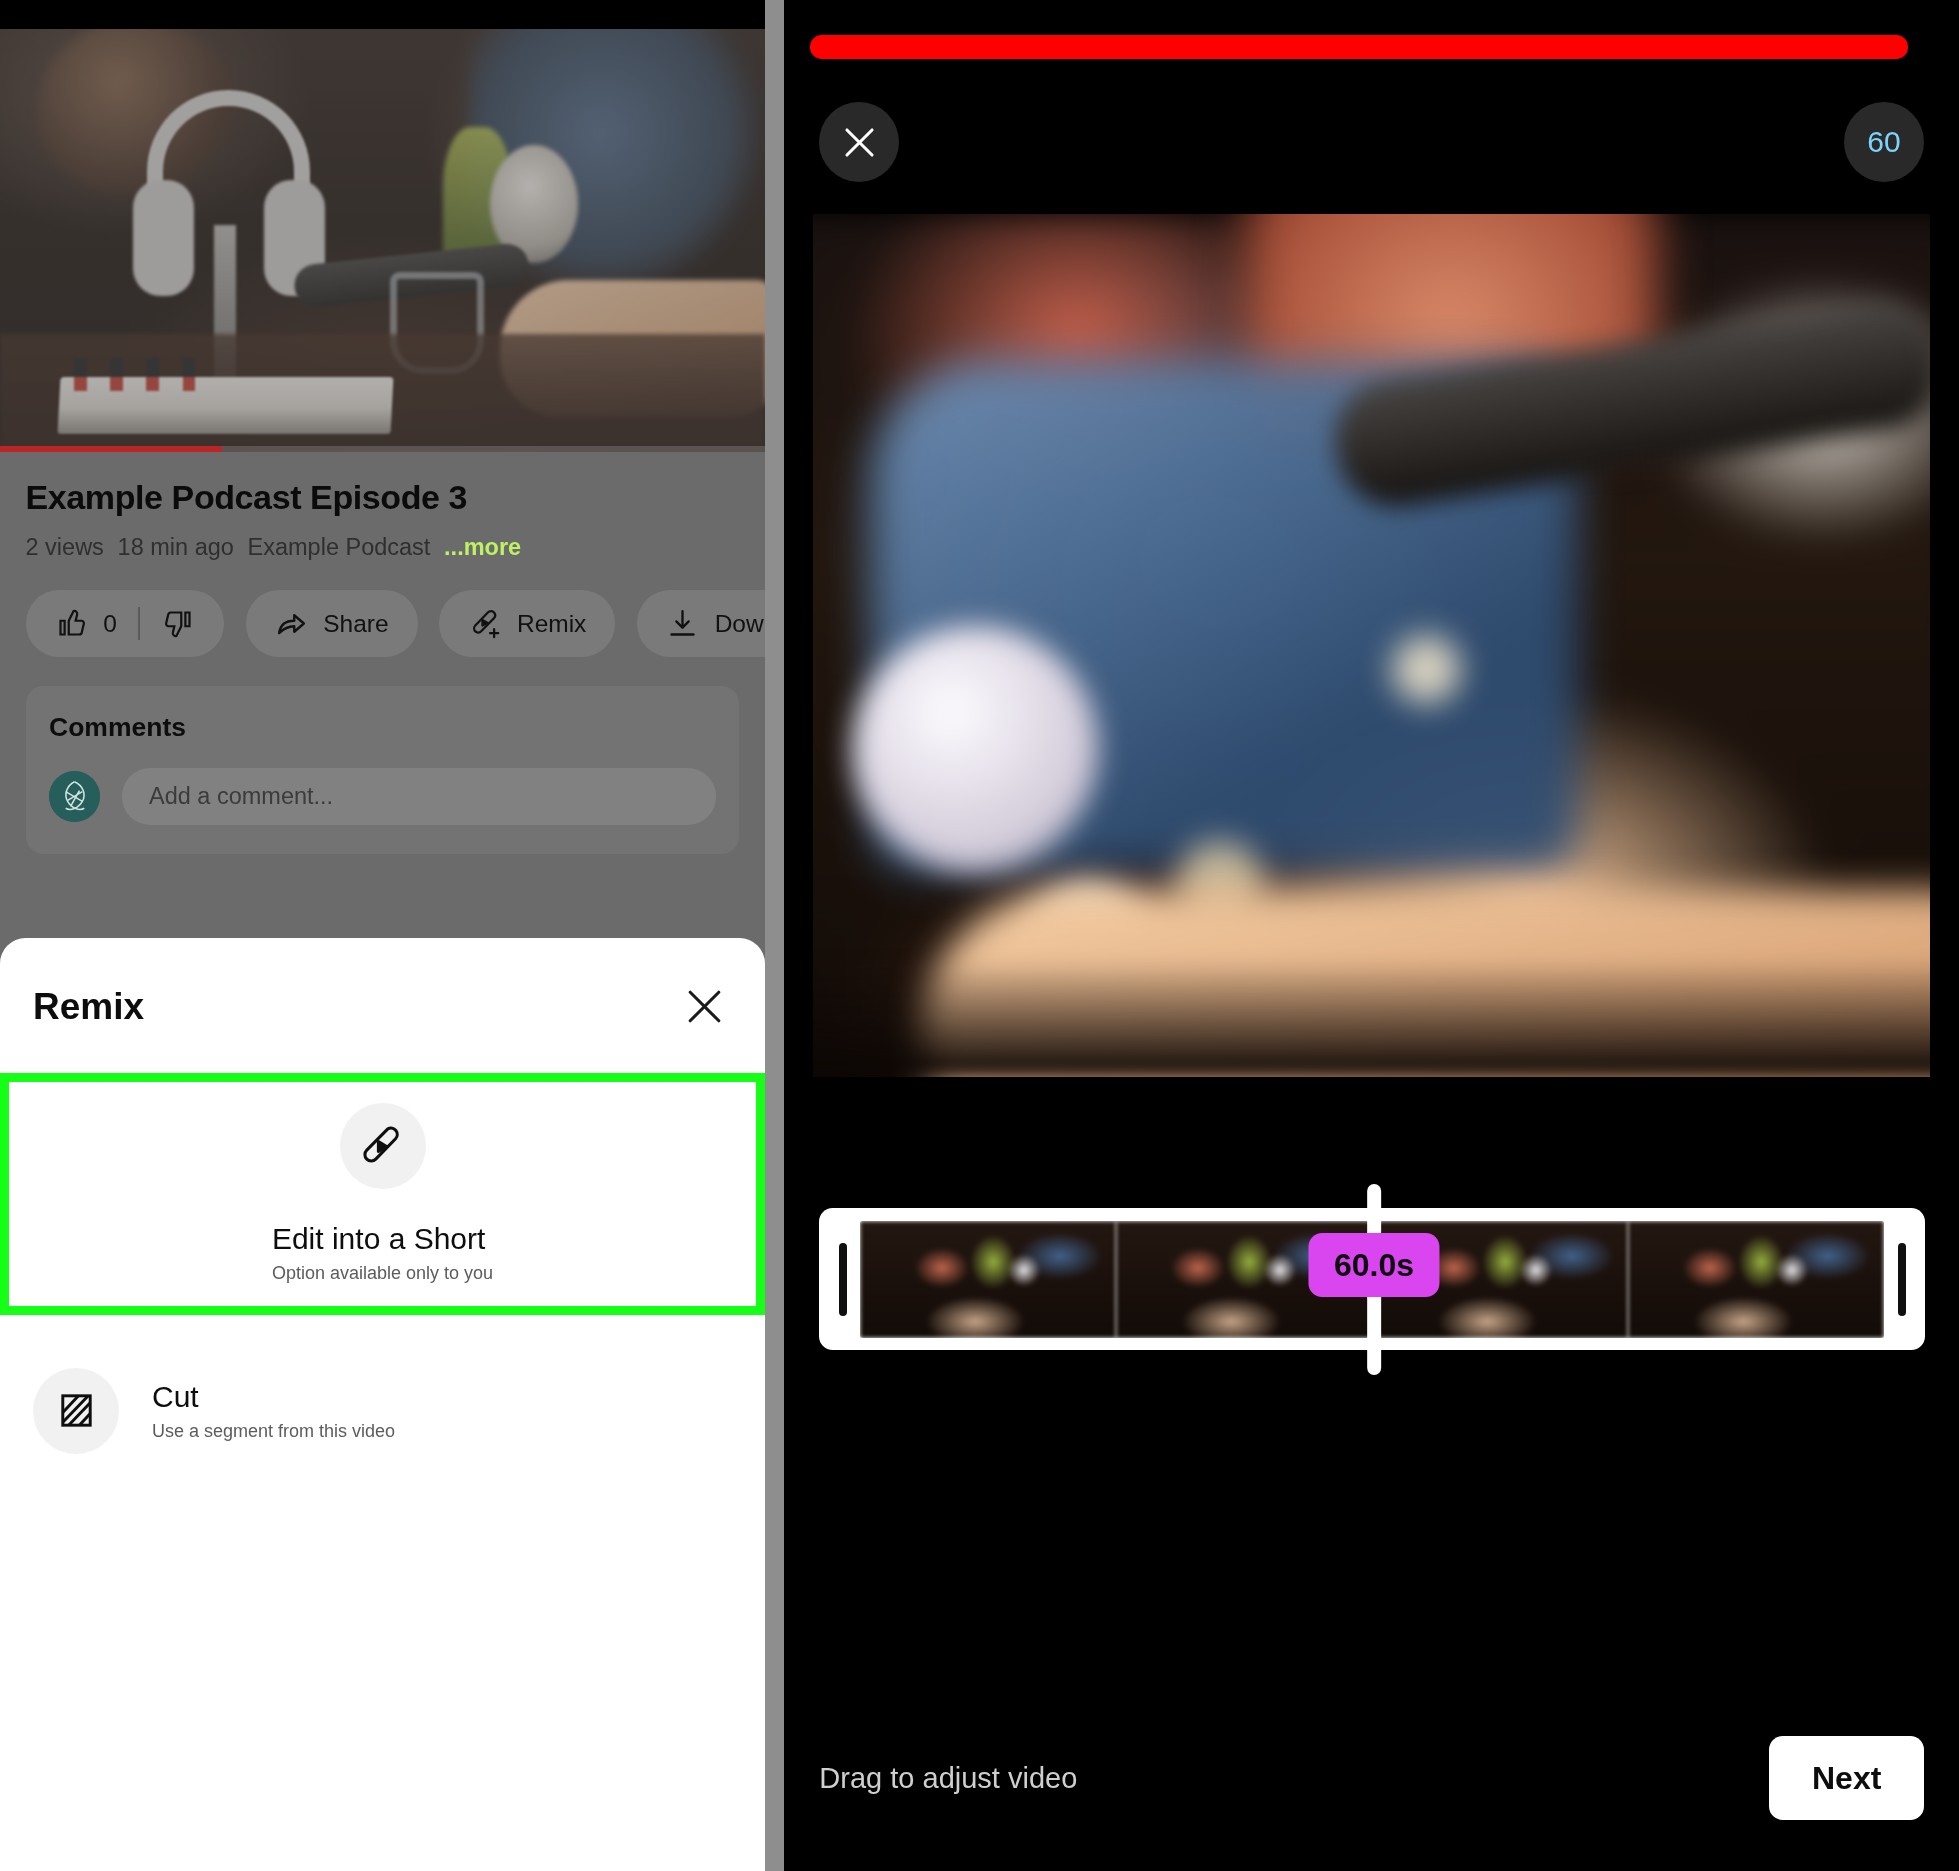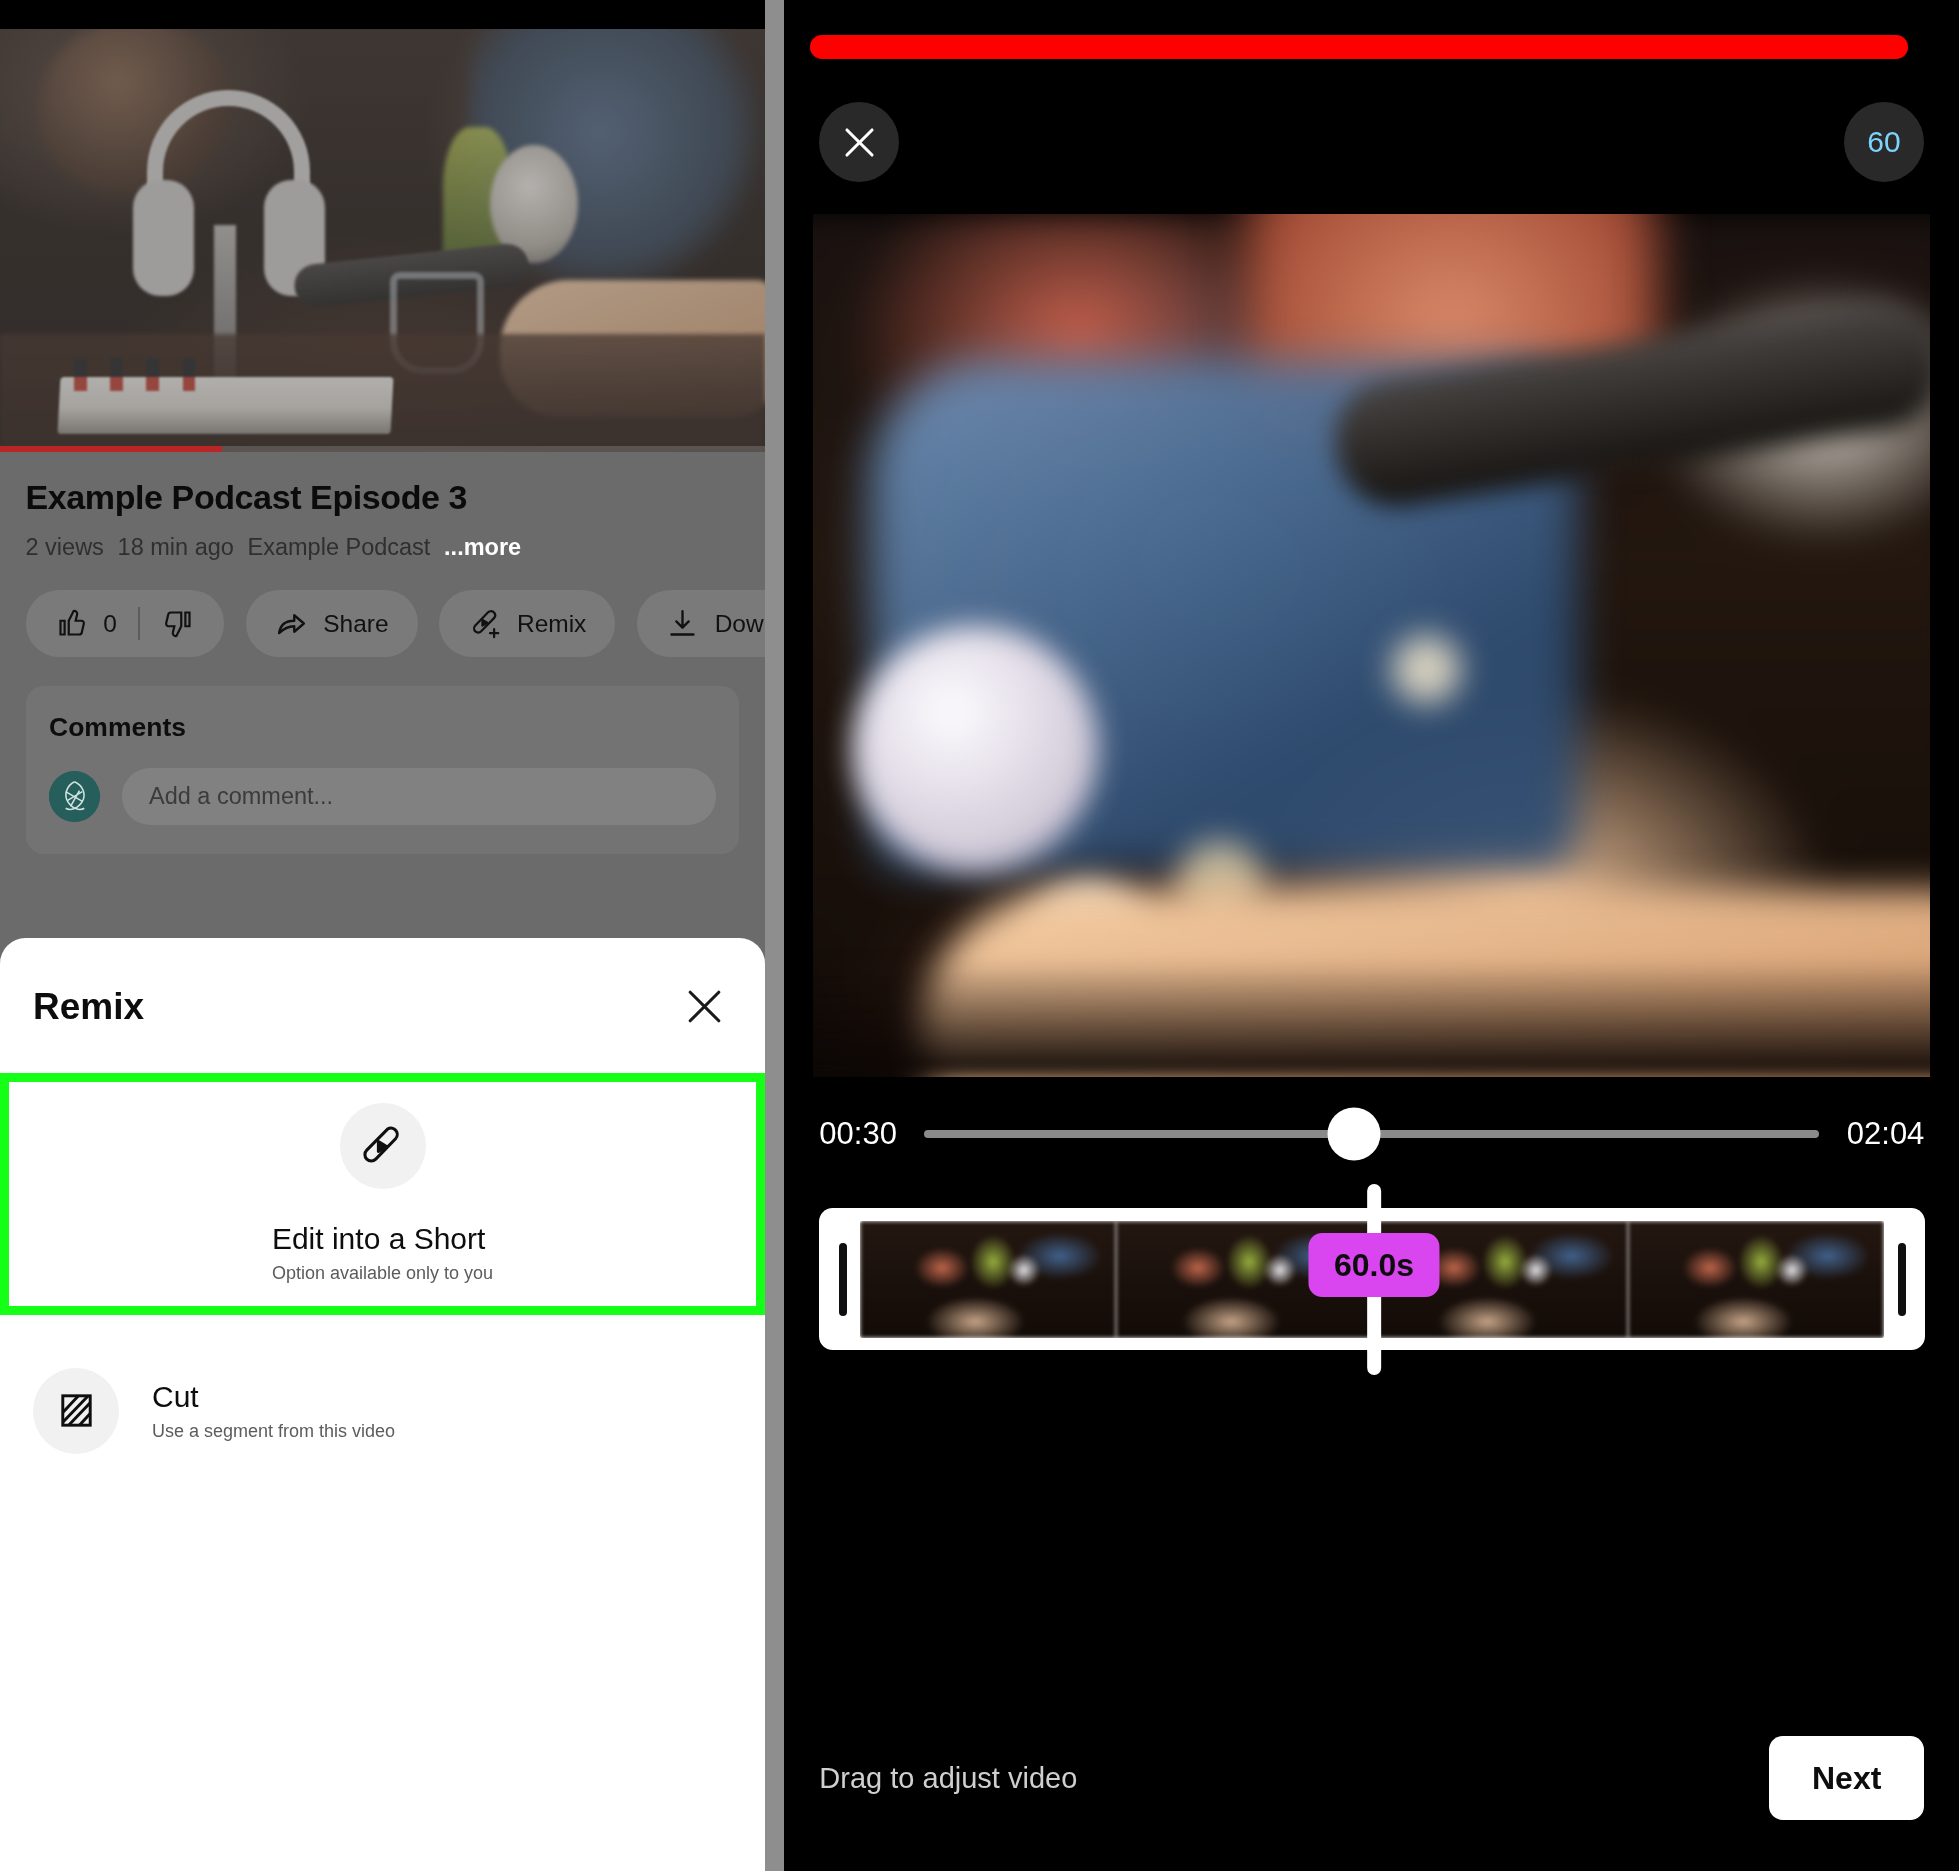--- a/index.html
+++ b/index.html
@@ -124,21 +124,21 @@
 
   
   .meta { padding: 25.5px 25.5px 0 25.5px; }
   .video-title {
     font-size: 34px; font-weight: 700; color: #0b0b0b; letter-spacing: -0.4px;
   }
   .video-sub {
     margin-top: 17.6px; font-size: 23.5px; color: #2f2f2f;
     display: flex; gap: 13.7px; align-items: baseline;
   }
-  .video-sub .more { color: #ffffff; font-weight: 700; }
+  .video-sub .more { color: #bef264; font-weight: 700; }
 
   
   .channel-row { display: flex; align-items: center; gap: 25.5px; padding: 33px 25.5px 0 25.5px; }
   .avatar {
     width: 71px; height: 71px; border-radius: 50%;
     background: #265e5b; position: relative; flex: 0 0 auto; overflow: hidden;
   }
   .avatar svg { position: absolute; inset: 0; }
   .channel-name { font-size: 27.4px; font-weight: 600; color: #0c0c0c; }
 
@@ -509,27 +509,20 @@
       <div class="pv-ball"></div>
       <div class="pv-bokeh pv-b1"></div>
       <div class="pv-bokeh pv-b2"></div>
       <div class="pv-bokeh pv-b3"></div>
       <div class="pv-arm"></div>
       <div class="pv-dark-bottom"></div>
       <div class="pv-sidemask l"></div>
       <div class="pv-sidemask r"></div>
     </div>
 
-    <div class="rp-scrub">
-      <div class="rp-time">00:30</div>
-      <div class="rp-track">
-        <div class="rp-knob" style="left: 48%;"></div>
-      </div>
-      <div class="rp-time">02:04</div>
-    </div>
 
     <div class="rp-strip">
       <div class="strip-handle"></div>
       <div class="strip-frames">
         <div class="frame"></div>
         <div class="frame"></div>
         <div class="frame"></div>
         <div class="frame"></div>
       </div>
       <div class="strip-handle"></div>

